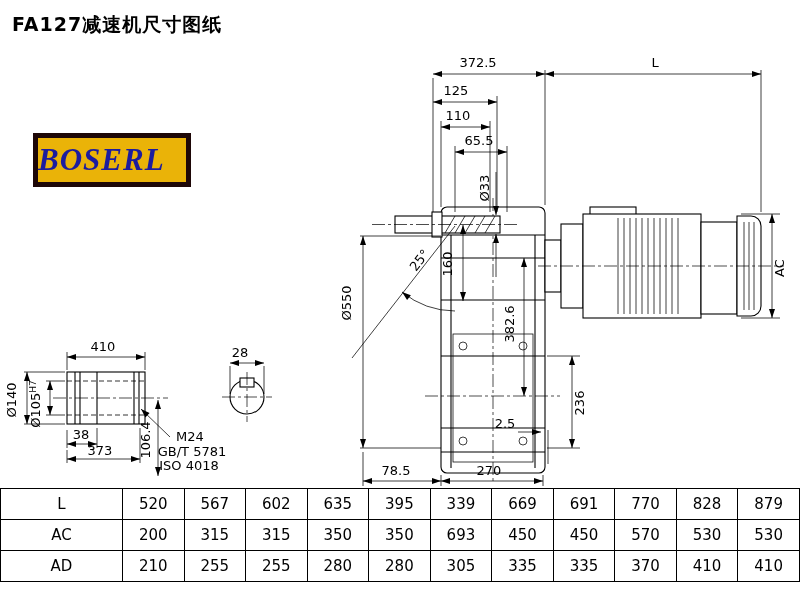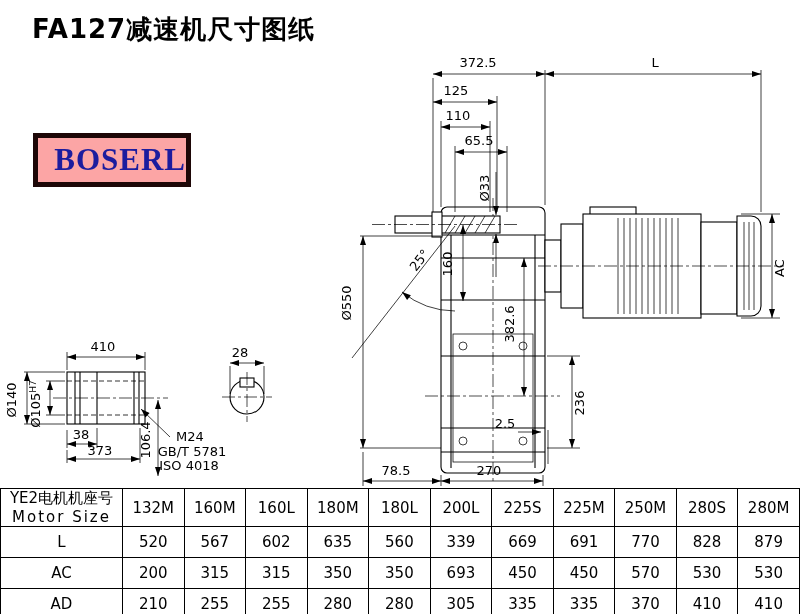--- a/index.html
+++ b/index.html
@@ -1,21 +1,21 @@
 <!DOCTYPE html>
 <html><head>
 <meta charset="utf-8">
 <style>
   html,body{margin:0;padding:0;}
   body{width:800px;height:614px;background:#fff;position:relative;overflow:hidden;
        font-family:"DejaVu Sans",sans-serif;color:#000;}
-  .page-title{position:absolute;left:32px;top:12px;font-size:26px;font-weight:bold;
+  .page-title{position:absolute;left:12px;top:12px;font-size:19px;font-weight:bold;
        letter-spacing:1px;white-space:nowrap;}
   .logo-box{position:absolute;left:33px;top:133px;width:148px;height:44px;
-       border:5px solid #1d0707;background:#fca5a5;display:flex;align-items:center;justify-content:flex-end;}
+       border:5px solid #1d0707;background:#eab308;display:flex;align-items:center;justify-content:flex-start;font-style:italic;}
   .logo-text{font-family:"Liberation Serif","DejaVu Serif",serif;font-weight:bold;
        font-size:31px;color:#1c1c9e;letter-spacing:1px;}
   svg{position:absolute;left:0;top:0;}
   svg text{font-family:"DejaVu Sans",sans-serif;font-size:13px;fill:#000;stroke:none;}
   .ln{stroke:#000;stroke-width:1.1;fill:none;}
   .thin{stroke:#000;stroke-width:0.75;fill:none;}
   .cl{stroke:#000;stroke-width:0.7;fill:none;stroke-dasharray:13 3 3 3;}
   .hid{stroke:#000;stroke-width:0.8;fill:none;stroke-dasharray:5 3;}
   .wf{fill:#fff;}
   table{position:absolute;left:0;top:488px;width:800px;border-collapse:collapse;
@@ -240,44 +240,27 @@
       <col>
       <col>
       <col>
       <col>
       <col>
       <col>
       <col>
       <col>
     </colgroup>
   <tbody>
-      <tr class="hdr">
-    <th>
-      <div>YE2电机机座号</div>
-      <div class="motor-size">Motor Size</div>
-    </th>
-    <th>132M</th>
-    <th>160M</th>
-    <th>160L</th>
-    <th>180M</th>
-    <th>180L</th>
-    <th>200L</th>
-    <th>225S</th>
-    <th>225M</th>
-    <th>250M</th>
-    <th>280S</th>
-    <th>280M</th>
-  </tr>
   <tr>
     <th>L</th>
     <td>520</td>
     <td>567</td>
     <td>602</td>
     <td>635</td>
-    <td>560</td>
+    <td>395</td>
     <td>339</td>
     <td>669</td>
     <td>691</td>
     <td>770</td>
     <td>828</td>
     <td>879</td>
   </tr>
   <tr>
     <th>AC</th>
     <td>200</td>

